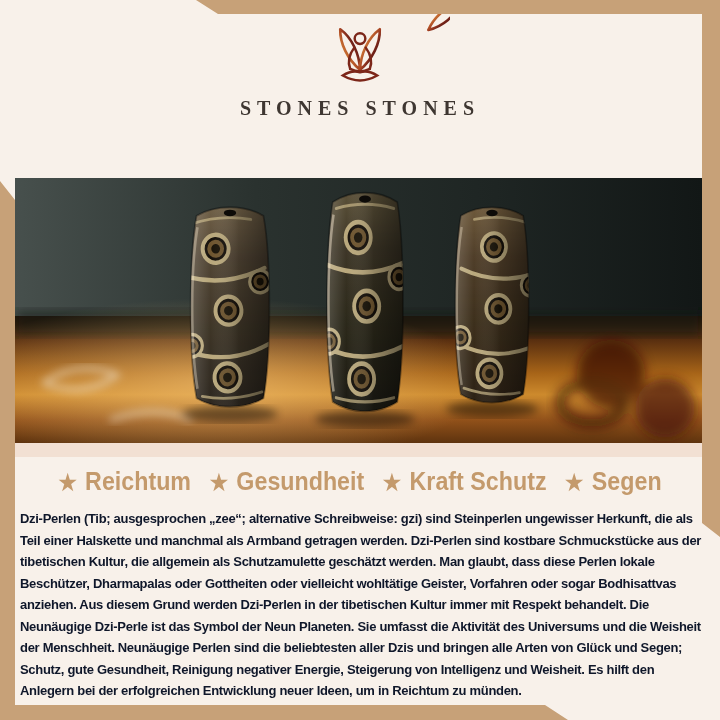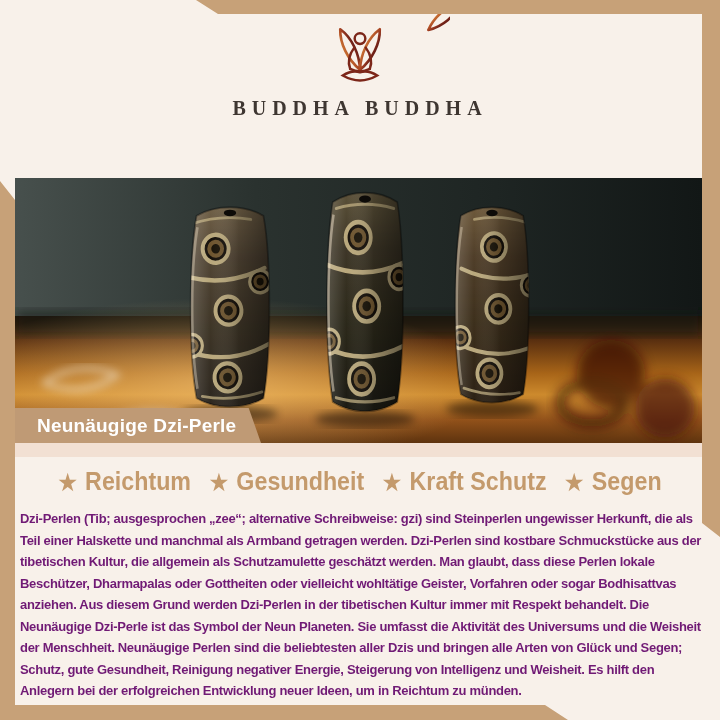--- a/index.html
+++ b/index.html
@@ -44,21 +44,21 @@
     display:flex;justify-content:center;gap:20px;
     transform:scaleX(.93);color:#c49a6c;font-weight:bold;font-size:25px;
     white-space:nowrap;
   }
   .benefit{display:flex;align-items:baseline;gap:9px;}
   .benefit .star{font-size:22px;}
   
   .description{
     position:absolute;left:20px;top:508px;width:682px;margin:0;
     font-size:13px;font-weight:bold;line-height:21.5px;letter-spacing:-.3px;
-    color:#701a75;text-align:left;
+    color:#0f172a;text-align:left;
   }
 </style>
 </head>
 <body>
 
 <div class="canvas">
 
   <div class="accent accent-top-right"></div>
   <div class="accent accent-bottom-left"></div>
 
@@ -81,21 +81,21 @@
       <path d="M100,10 C88,28 86,48 100,64 C114,48 112,28 100,10 Z" opacity=".0"></path>
     </g>
     <g stroke="#7c2619" fill="none" stroke-width="3" stroke-linecap="round">
       <circle cx="100" cy="30" r="6.5"></circle>
       <path d="M93,41 C87,49 85,59 88,67"></path>
       <path d="M107,41 C113,49 115,59 112,67"></path>
       <path d="M88,67 Q100,73 112,67"></path>
       <path d="M79,75 Q100,87 121,75 Q110,68 100,71 Q90,68 79,75 Z"></path>
     </g>
   </svg>
-  <div class="brand-name">BUDDHA BUDDHA</div>
+  <div class="brand-name">STONES STONES</div>
 
 
   <figure class="photo">
     <svg viewBox="0 0 687 265" preserveAspectRatio="none" aria-hidden="true">
       <defs>
         <linearGradient id="g-bg" x1="0" y1="0" x2="1" y2="0">
           <stop offset="0" stop-color="#47504d"></stop>
             <stop offset=".35" stop-color="#2a322f"></stop>
           <stop offset=".7" stop-color="#1e2523"></stop>
             <stop offset="1" stop-color="#121716"></stop>
@@ -201,23 +201,20 @@
           <rect x="-50" y="-112" width="100" height="224" fill="#7a5526" opacity=".2"></rect>
           <use href="#beadPattern" transform="translate(6,0) rotate(4)"></use>
           <rect x="-50" y="-112" width="100" height="224" fill="url(#g-shade)"></rect>
         </g>
         <path d="M-38,-96 C-16,-108 16,-108 38,-96 C47,-52 47,52 38,96 C16,108 -16,108 -38,96 C-47,52 -47,-52 -38,-96 Z" fill="none" stroke="#000" stroke-opacity=".35" stroke-width="2"></path>
         <path d="M-37,-84 C-45,-40 -45,40 -37,86" stroke="#fff0d8" stroke-opacity=".35" stroke-width="3" fill="none"></path>
         <ellipse cx="0" cy="-99" rx="7" ry="3.5" fill="#0d0b08"></ellipse>
       </g>
     </svg>
 
-    <figcaption class="badge">
-      <span>Neunäugige Dzi-Perle</span>
-    </figcaption>
   </figure>
 
   <div class="pink-strip"></div>
 
   <div class="benefits">
     <span class="benefit">
       <span class="star">★</span>
       <span>Reichtum</span>
     </span>
     <span class="benefit">

